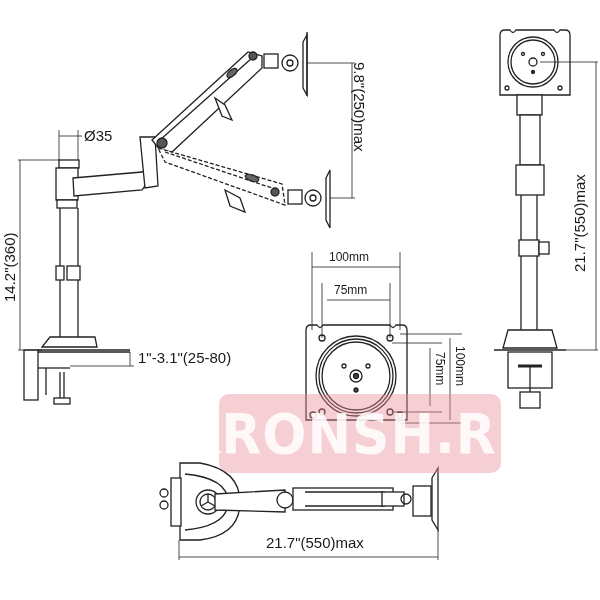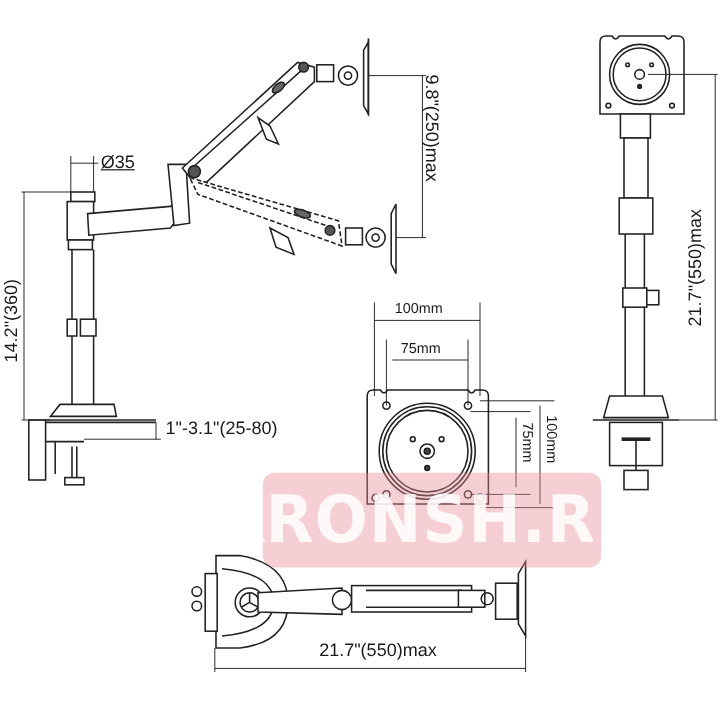--- a/index.html
+++ b/index.html
@@ -161,21 +161,21 @@
     <circle cx="406" cy="499" r="5"></circle>
     <rect x="413" y="486" width="18" height="30" fill="#fff"></rect>
     <path d="M432 478 L438 468 L438 530 L432 520 Z" fill="#fff"></path>
 
     <line x1="179" y1="540" x2="179" y2="560" stroke-width="0.8"></line>
     <line x1="438" y1="530" x2="438" y2="560" stroke-width="0.8"></line>
     <line x1="179" y1="557" x2="438" y2="557" stroke-width="0.8"></line>
   </g>
 </svg>
 
-<span class="lbl" style="left:84px;top:128px;text-decoration:underline;">Ø35</span>
+<span class="lbl" style="left:84px;top:128px;">Ø35</span>
 <span class="lbl vert" style="left:2px;top:302px;">14.2"(360)</span>
 <span class="lbl" style="left:138px;top:350px;">1"-3.1"(25-80)</span>
 <span class="lbl vert-cw" style="left:367px;top:62px;">9.8"(250)max</span>
 
 <span class="lbl sm" style="left:329px;top:251px;">100mm</span>
 <span class="lbl sm" style="left:334px;top:284px;">75mm</span>
 <span class="lbl sm vert-cw" style="left:446px;top:352px;">75mm</span>
 <span class="lbl sm vert-cw" style="left:466px;top:346px;">100mm</span>
 
 <span class="lbl vert" style="left:572px;top:272px;">21.7"(550)max</span>

